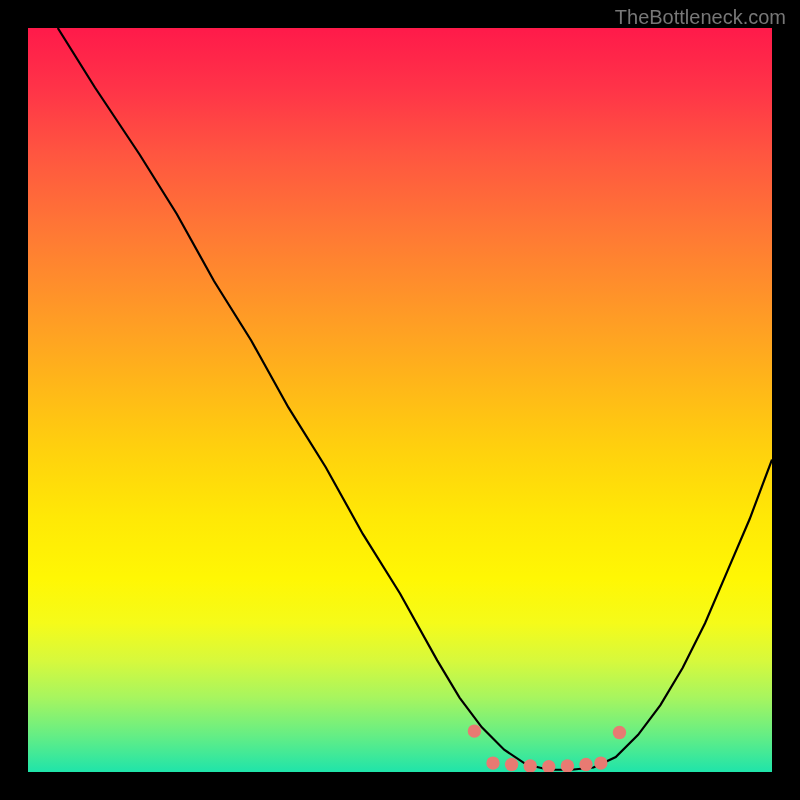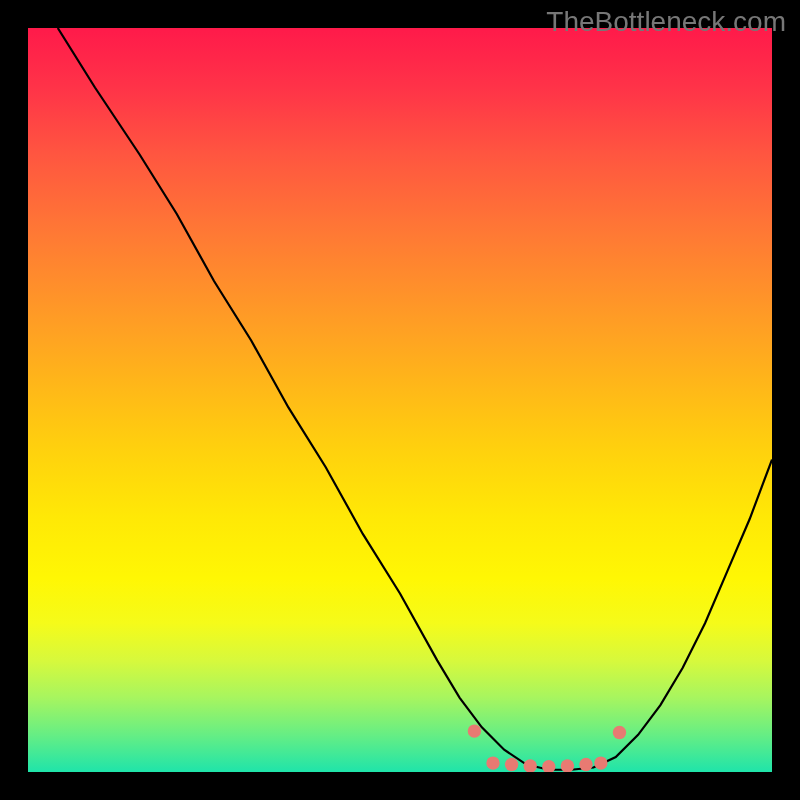--- a/index.html
+++ b/index.html
@@ -1,17 +1,17 @@
 <!DOCTYPE html>
 <html><head>
 <meta charset="utf-8">
 <style>
   * { margin: 0; padding: 0; box-sizing: border-box; }
   body { width: 800px; height: 800px; background: #000; position: relative; font-family: Arial, sans-serif; }
-  .watermark { position: absolute; top: 6px; right: 14px; color: #777; font-size: 28px; font-weight: 500; z-index: 10; text-align: center; }
+  .watermark { position: absolute; top: 6px; right: 14px; color: #777; font-size: 20px; font-weight: 500; z-index: 10; text-align: center; }
   .plot-area { position: absolute; left: 28px; top: 28px; width: 744px; height: 744px; background: linear-gradient(to bottom,
       #ff1a4a 0%,
       #ff3348 8%,
       #ff5640 17%,
       #ff7735 27%,
       #ff9628 37%,
       #ffb41a 47%,
       #ffd20d 57%,
       #ffe906 66%,
       #fff704 74%,

